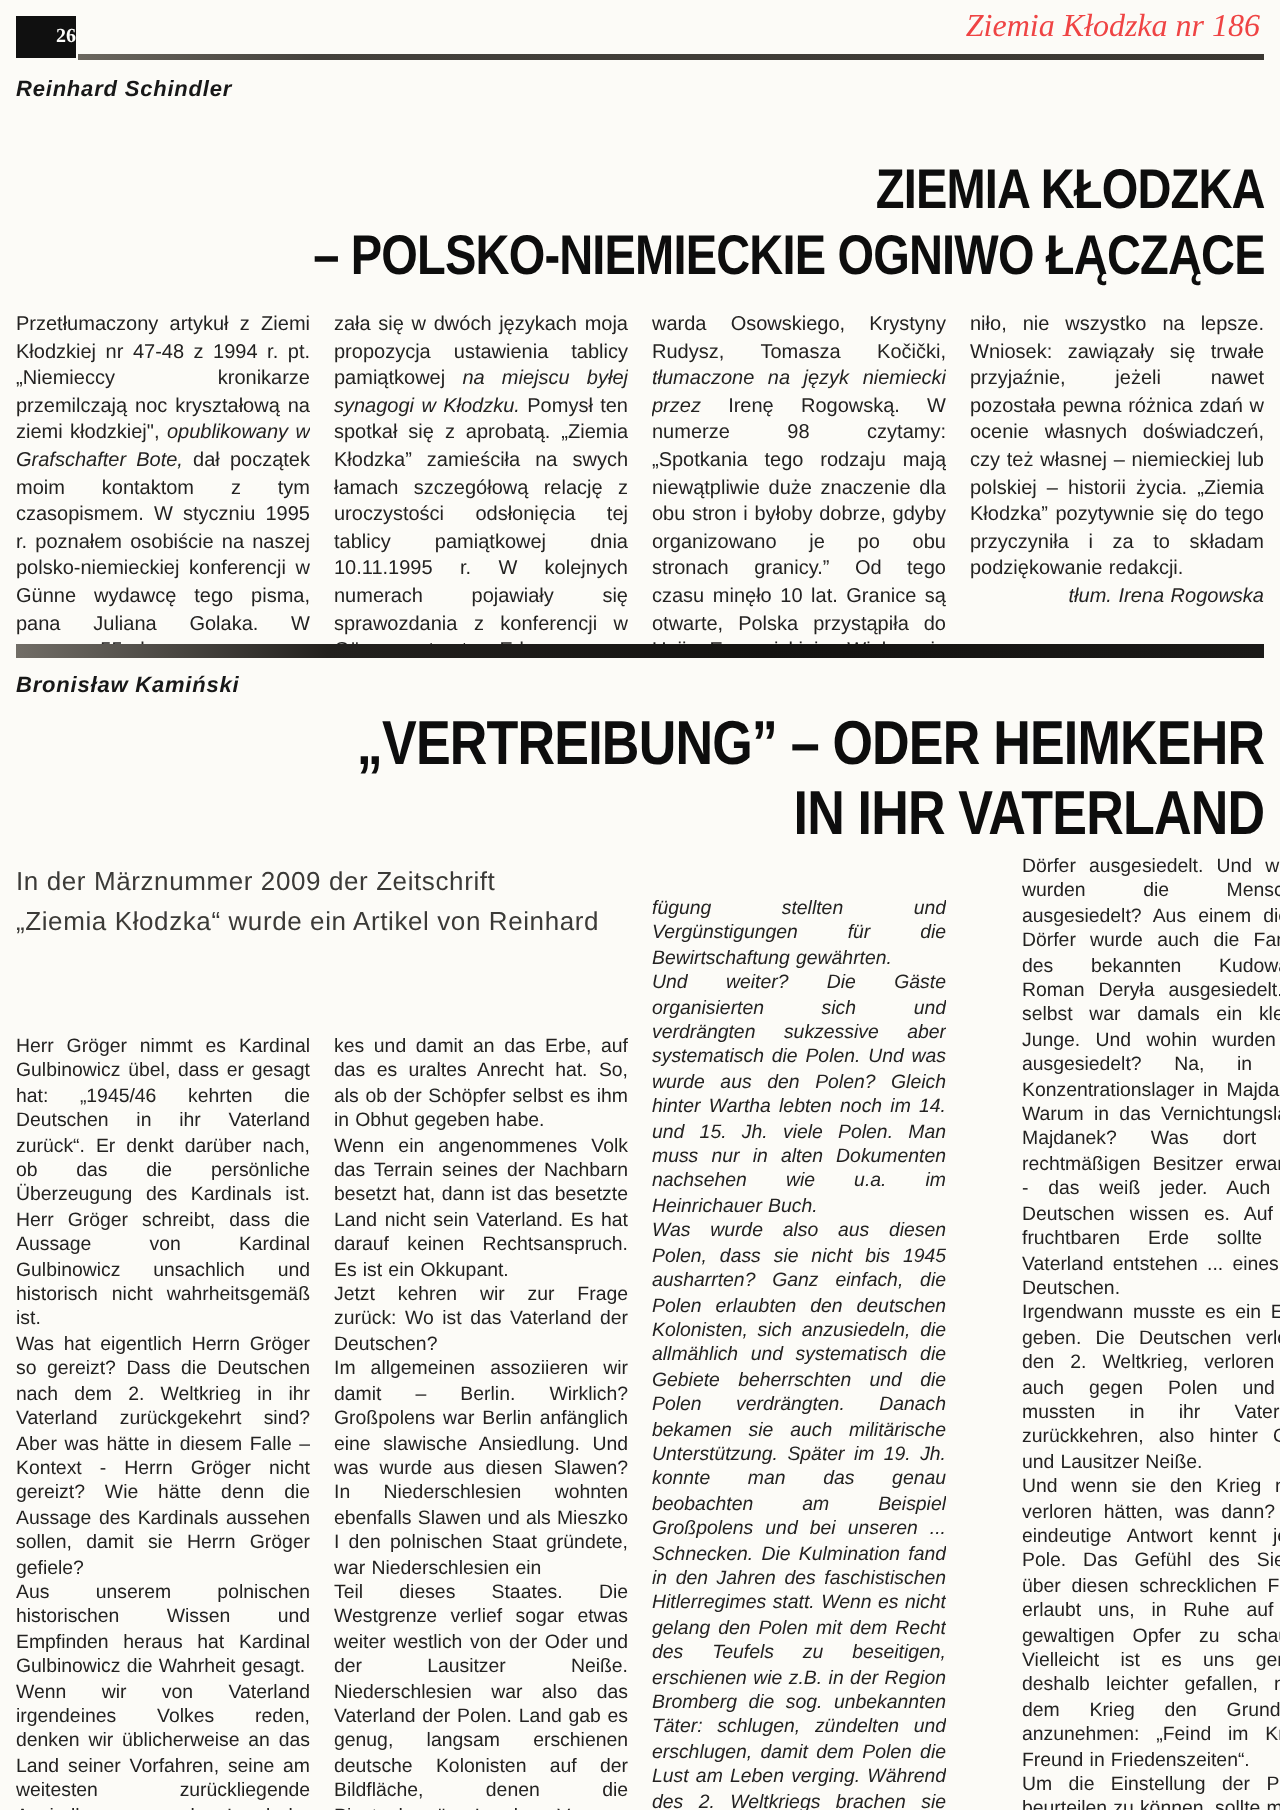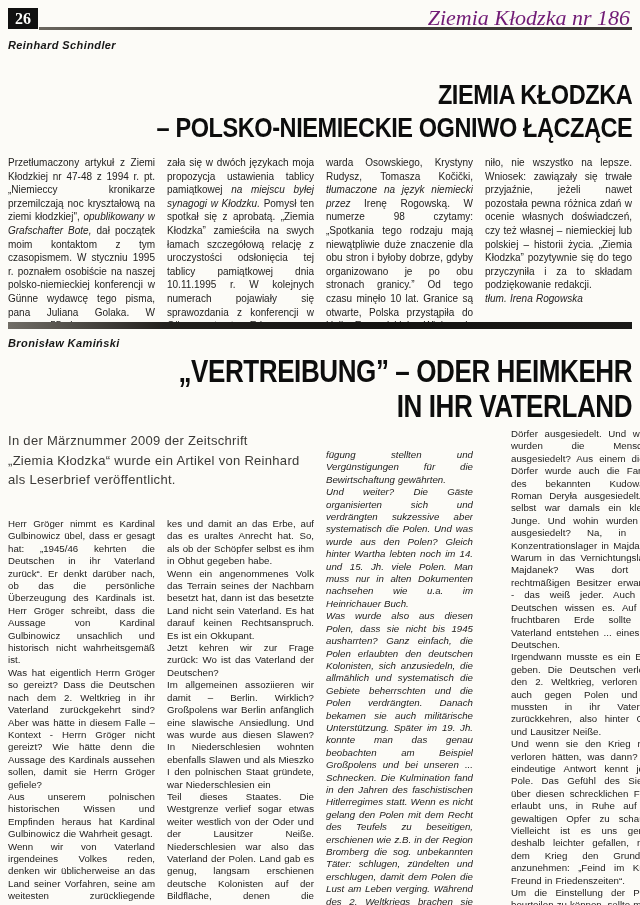--- a/index.html
+++ b/index.html
@@ -4,26 +4,26 @@
 <style>
   html,body{margin:0;padding:0;background:#e8e6e1;}
   .page{
     position:relative;width:640px;height:905px;margin:0 auto;
     background:#fcfbf7;color:#1f1f1f;overflow:hidden;
     font-family:"Liberation Sans",sans-serif;
   }
   
   .pagenum-box{
     position:absolute;left:8px;top:8px;width:30px;height:21px;
-    background:#101010;color:#fdfdfb;display:flex;align-items:center;justify-content:center;
-    font-family:"Liberation Serif",serif;font-weight:bold;font-size:16px;
+    background:#101010;color:#fdfdfb;display:flex;align-items:center;justify-content:flex-end;
+    font-family:"Liberation Serif",serif;font-weight:bold;font-size:10px;
   }
   .journal-title{
     position:absolute;right:10px;top:5px;
-    font-family:"Liberation Serif",serif;font-style:italic;font-size:22px;color:#701a75;
+    font-family:"Liberation Serif",serif;font-style:italic;font-size:16px;color:#ef4444;
     white-space:nowrap;
   }
   .header-rule{
     position:absolute;left:39px;right:8px;top:27px;height:3px;
     background:linear-gradient(90deg,#6b675f,#44413c 20%,#3a3732);
   }
   
   .author{
     position:absolute;left:8px;font-weight:bold;font-style:italic;
     font-size:11px;letter-spacing:.4px;color:#181818;white-space:nowrap;
@@ -78,34 +78,33 @@
       <p><span>Przetłumaczony artykuł z Ziemi Kłodzkiej nr 47-48 z 1994 r. pt. „Niemieccy kronikarze przemilczają noc kryształową na ziemi kłodzkiej", </span><span class="it">opublikowany w Grafschafter Bote,</span><span> dał początek moim kontaktom z tym czasopismem. W styczniu 1995 r. poznałem osobiście na naszej polsko-niemieckiej konferencji w Günne wydawcę tego pisma, pana Juliana Golaka. W numerze 55 uka-</span></p>
     </div>
   <div class="col a1col a1c1">
       <p><span>zała się w dwóch językach moja propozycja ustawienia tablicy pamiątkowej </span><span class="it">na miejscu byłej synagogi w Kłodzku.</span><span> Pomysł ten spotkał się z aprobatą. „Ziemia Kłodzka” zamieściła na swych łamach szczegółową relację z uroczystości odsłonięcia tej tablicy pamiątkowej dnia 10.11.1995 r. W kolejnych numerach pojawiały się sprawozdania z konferencji w Günne, autorstwa Ed-</span></p>
     </div>
   <div class="col a1col a1c2">
       <p><span>warda Osowskiego, Krystyny Rudysz, Tomasza Kočički, </span><span class="it">tłumaczone na język niemiecki przez</span><span> Irenę Rogowską. W numerze 98 czytamy: „Spotkania tego rodzaju mają niewątpliwie duże znaczenie dla obu stron i byłoby dobrze, gdyby organizowano je po obu stronach granicy.” Od tego czasu minęło 10 lat. Granice są otwarte, Polska przystąpiła do Unii Europejskiej. Wiele się zmie-</span></p>
     </div>
   <div class="col a1col a1c3">
       <p><span>niło, nie wszystko na lepsze. Wniosek: zawiązały się trwałe przyjaźnie, jeżeli nawet pozostała pewna różnica zdań w ocenie własnych doświadczeń, czy też własnej – niemieckiej lub polskiej – historii życia. „Ziemia Kłodzka” pozytywnie się do tego przyczyniła i za to składam podziękowanie redakcji.</span></p>
-      <p style="text-align: left;"><span class="it">tłum. Irena Rogowska</span></p>
+      <p style="text-align: right;"><span class="it">tłum. Irena Rogowska</span></p>
     </div>
 
   <div class="divider"></div>
 
   <div class="author author2">Bronisław  Kamiński</div>
   <div class="headline headline2">
     <div>„VERTREIBUNG” – ODER HEIMKEHR</div>
     <div>IN IHR VATERLAND</div>
   </div>
   <div class="intro">
       <div>In der Märznummer 2009 der Zeitschrift</div>
       <div>„Ziemia Kłodzka“ wurde ein Artikel von Reinhard</div>
-      <div>als Leserbrief veröffentlicht.</div>
     </div>
   <div class="col a2col a2c0">
       <p><span>Herr Gröger nimmt es Kardinal Gulbinowicz übel, dass er gesagt hat: „1945/46 kehrten die Deutschen in ihr Vaterland zurück“. Er denkt darüber nach, ob das die persönliche Überzeugung des Kardinals ist. Herr Gröger schreibt, dass die Aussage von Kardinal Gulbinowicz unsachlich und historisch nicht wahrheitsgemäß ist.</span></p>
       <p><span>Was hat eigentlich Herrn Gröger so gereizt? Dass die Deutschen nach dem 2. Weltkrieg in ihr Vaterland zurückgekehrt sind? Aber was hätte in diesem Falle – Kontext - Herrn Gröger nicht gereizt? Wie hätte denn die Aussage des Kardinals aussehen sollen, damit sie Herrn Gröger gefiele?</span></p>
       <p><span>Aus unserem polnischen historischen Wissen und Empfinden heraus hat Kardinal Gulbinowicz die Wahrheit gesagt.</span></p>
       <p><span>Wenn wir von Vaterland irgendeines Volkes reden, denken wir üblicherweise an das Land seiner Vorfahren, seine am weitesten zurückliegende Ansiedlungen, an das Land der Kindheit dieses Vol-</span></p>
     </div>
   <div class="col a2col a2c1">
       <p><span>kes und damit an das Erbe, auf das es uraltes Anrecht hat. So, als ob der Schöpfer selbst es ihm in Obhut gegeben habe.</span></p>
       <p><span>Wenn ein angenommenes Volk das Terrain seines der Nachbarn besetzt hat, dann ist das besetzte Land nicht sein Vaterland. Es hat darauf keinen Rechtsanspruch. Es ist ein Okkupant.</span></p>

